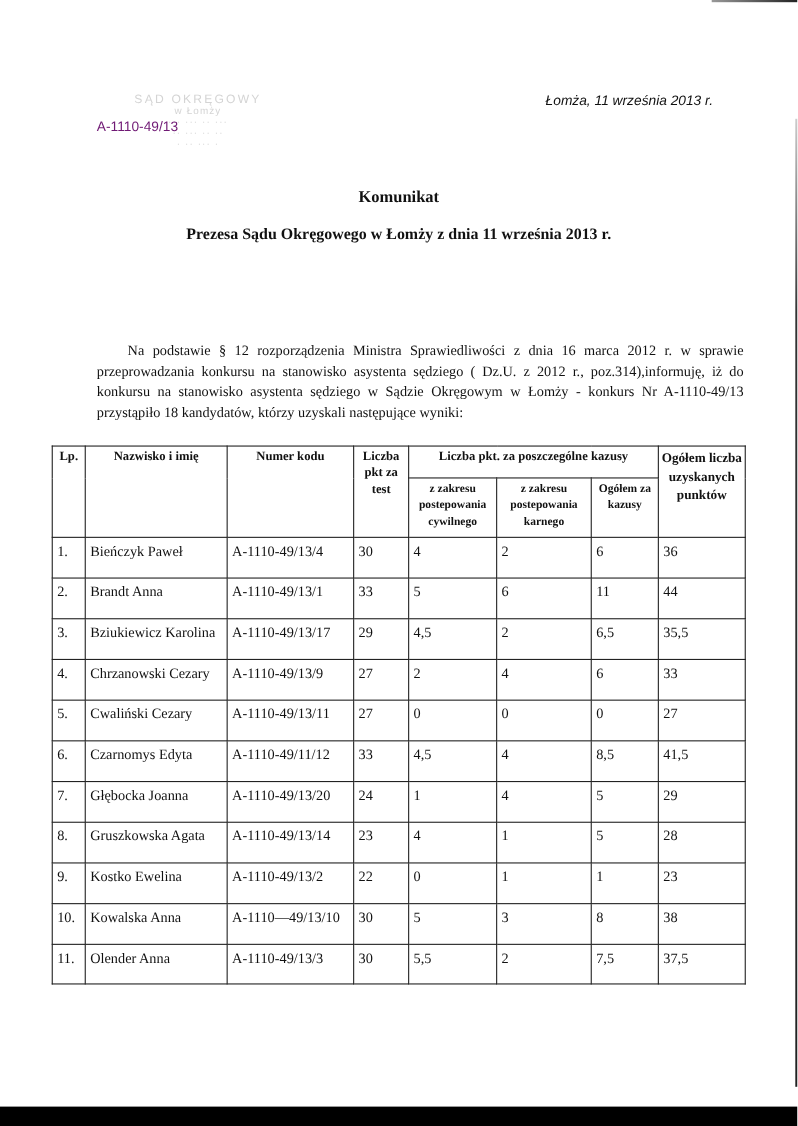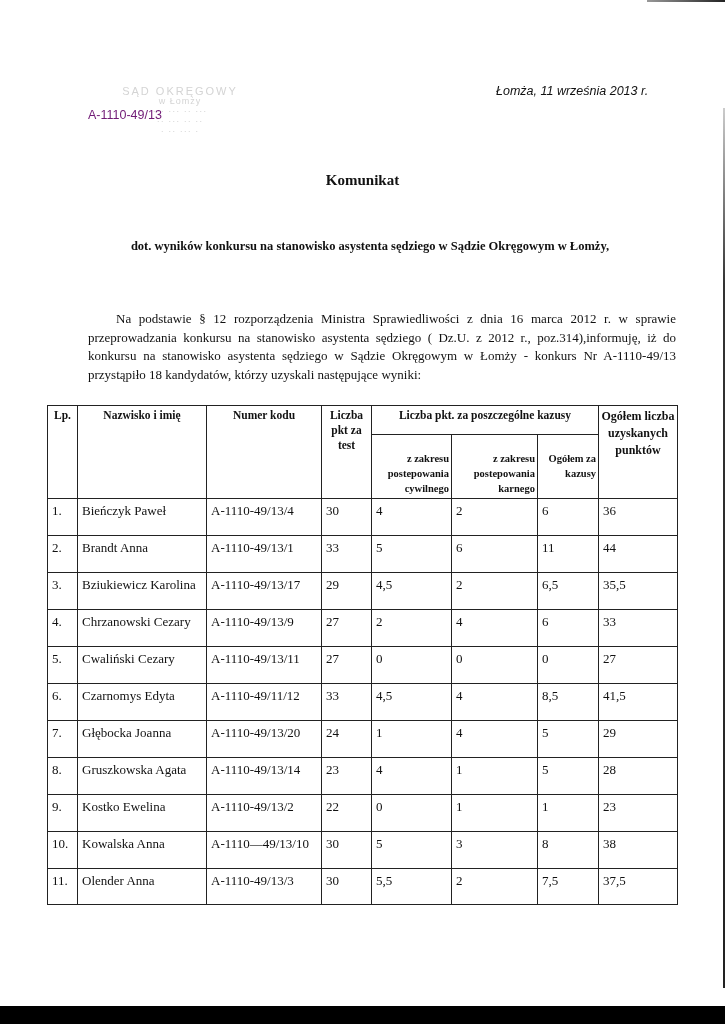--- a/index.html
+++ b/index.html
@@ -52,21 +52,21 @@
       width: 630px; border-collapse: collapse; table-layout: fixed;
       font-size: 12.5px;
     }
     table.results th, table.results td {
       border: 1.2px solid #222;
     }
     table.results th {
       font-weight: bold; font-size: 11.5px; vertical-align: top; text-align: center;
       padding: 2px 2px; line-height: 15px; margin-left: 16px;
     }
-    table.results th.sub { font-size: 10.5px; line-height: 15px; padding-top: 16px; text-align: right; }
+    table.results th.sub { font-size: 10.5px; line-height: 15px; padding-top: 2px; }
     table.results th.total { font-size: 12px; line-height: 17px; }
     table.results td {
       vertical-align: top; padding: 4px 4px 0 4px; height: 37px;
       font-size: 13px; line-height: 15px; white-space: nowrap;
     }
     table.results tr.last td { height: 36px; }
   </style>
 </head>
 <body>
 
@@ -80,22 +80,22 @@
     <div>w Łomży</div>
     <div style="height:10px">··· ··· ·· ···</div>
     <div style="height:10px">·· ··· ·· ··</div>
     <div style="height:10px">· ·· ··· ·</div>
   </div>
 
   <div class="place-date">Łomża, 11 września 2013 r.</div>
   <div class="ref-number">A-1110-49/13</div>
 
   <div class="title">Komunikat</div>
+  <div class="subtitle">Prezesa Sądu  Okręgowego w Łomży  z dnia 11 września 2013 r.</div>
   <div class="regarding">
-    <div>dot. wyników konkursu  na stanowisko asystenta sędziego w Sądzie Okręgowym w Łomży,</div>
   </div>
 
   <p class="body-para">Na podstawie § 12 rozporządzenia Ministra Sprawiedliwości z dnia 16 marca 2012 r. w sprawie przeprowadzania konkursu na stanowisko asystenta sędziego ( Dz.U. z 2012 r., poz.314),informuję, iż do konkursu na stanowisko asystenta sędziego w Sądzie Okręgowym w Łomży - konkurs Nr A-1110-49/13 przystąpiło 18 kandydatów, którzy uzyskali następujące wyniki:</p>
 
   <table class="results">
     <colgroup>
       <col style="width:30px">
       <col style="width:129px">
       <col style="width:115px">
       <col style="width:50px">

